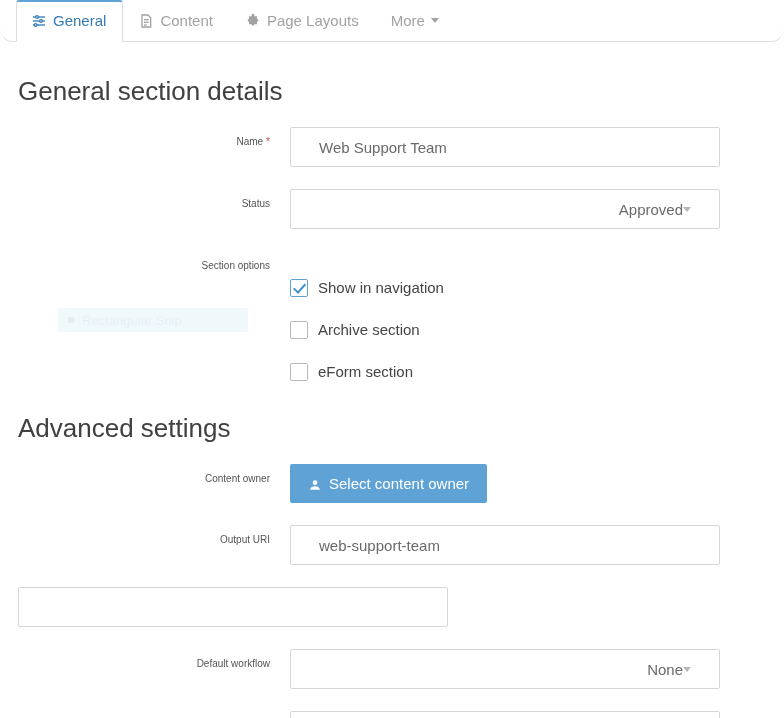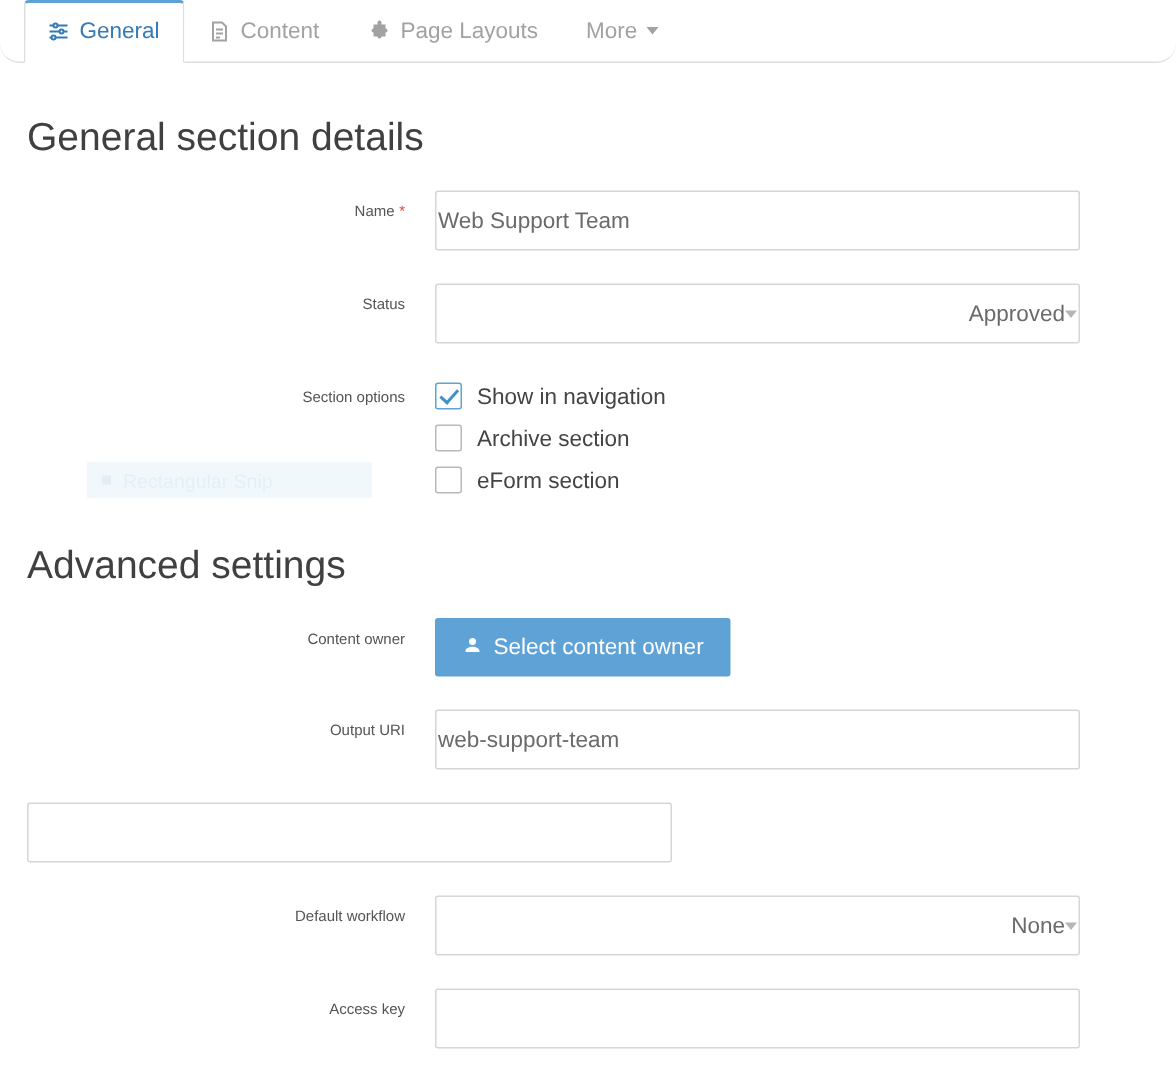--- a/index.html
+++ b/index.html
@@ -78,21 +78,21 @@
     color: #545454;
     font-size: 10px;
     flex-shrink: 0;
   }
   .form-label .req { color: #d6493b; margin-left: 3px; }
   .form-control-wrap { flex: 1 1 auto; max-width: 430px; }
 
   .form-input, .form-select {
     width: 100%;
     height: 40px;
-    padding: 8px 1px;
+    padding: 8px 28px;
     border: 1px solid #d6d6d6;
     border-radius: 2px;
     font-size: 15px;
     color: #6a6a6a;
     background: #fff;
   }
   .form-input::placeholder { color: #a0a0a0; }
   .form-select {
     display: flex;
     align-items: center;
@@ -102,23 +102,23 @@
   .form-select .caret {
     width: 0; height: 0;
     border-left: 4px solid transparent;
     border-right: 4px solid transparent;
     border-top: 5px solid #b6b6b6;
   }
 
   .checkbox-list { padding-top: 4px; }
   .checkbox-row {
     display: flex;
-    align-items: center;
     margin-bottom: 10px;
     cursor: pointer;
+    margin-top: 24px;
   }
   .checkbox {
     width: 18px;
     height: 18px;
     border: 1px solid #b9b9b9;
     border-radius: 2px;
     margin-right: 10px;
     display: inline-flex;
     align-items: center;
     justify-content: center;
@@ -140,21 +140,21 @@
   .checkbox-label { color: #444; font-size: 15px; }
 
   .btn-primary {
     background: #5fa3d6;
     color: #fff;
     border: none;
     padding: 11px 18px;
     font-size: 15px;
     cursor: pointer;
     display: inline-flex;
-    align-items: flex-start;
+    align-items: flex-end;
     border-radius: 2px;
   }
   .btn-primary .icon { margin-right: 7px; display:inline-flex; }
   .btn-primary svg { width: 14px; height: 14px; fill: #fff; }
 
   
   .snip-hint {
     position: absolute;
     left: 58px;
     top: 308px;

